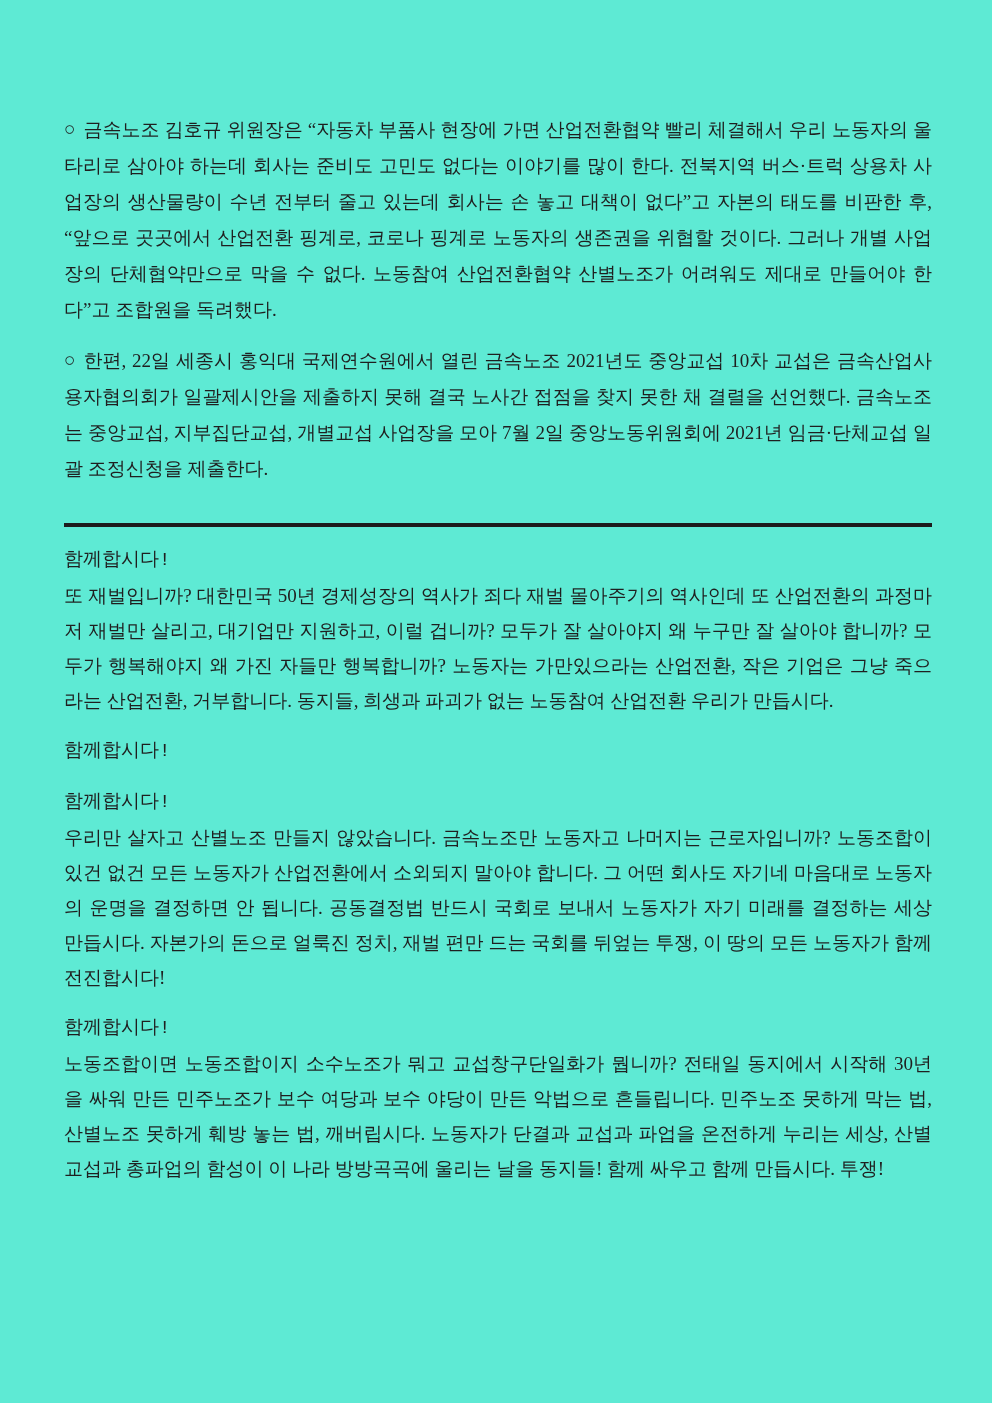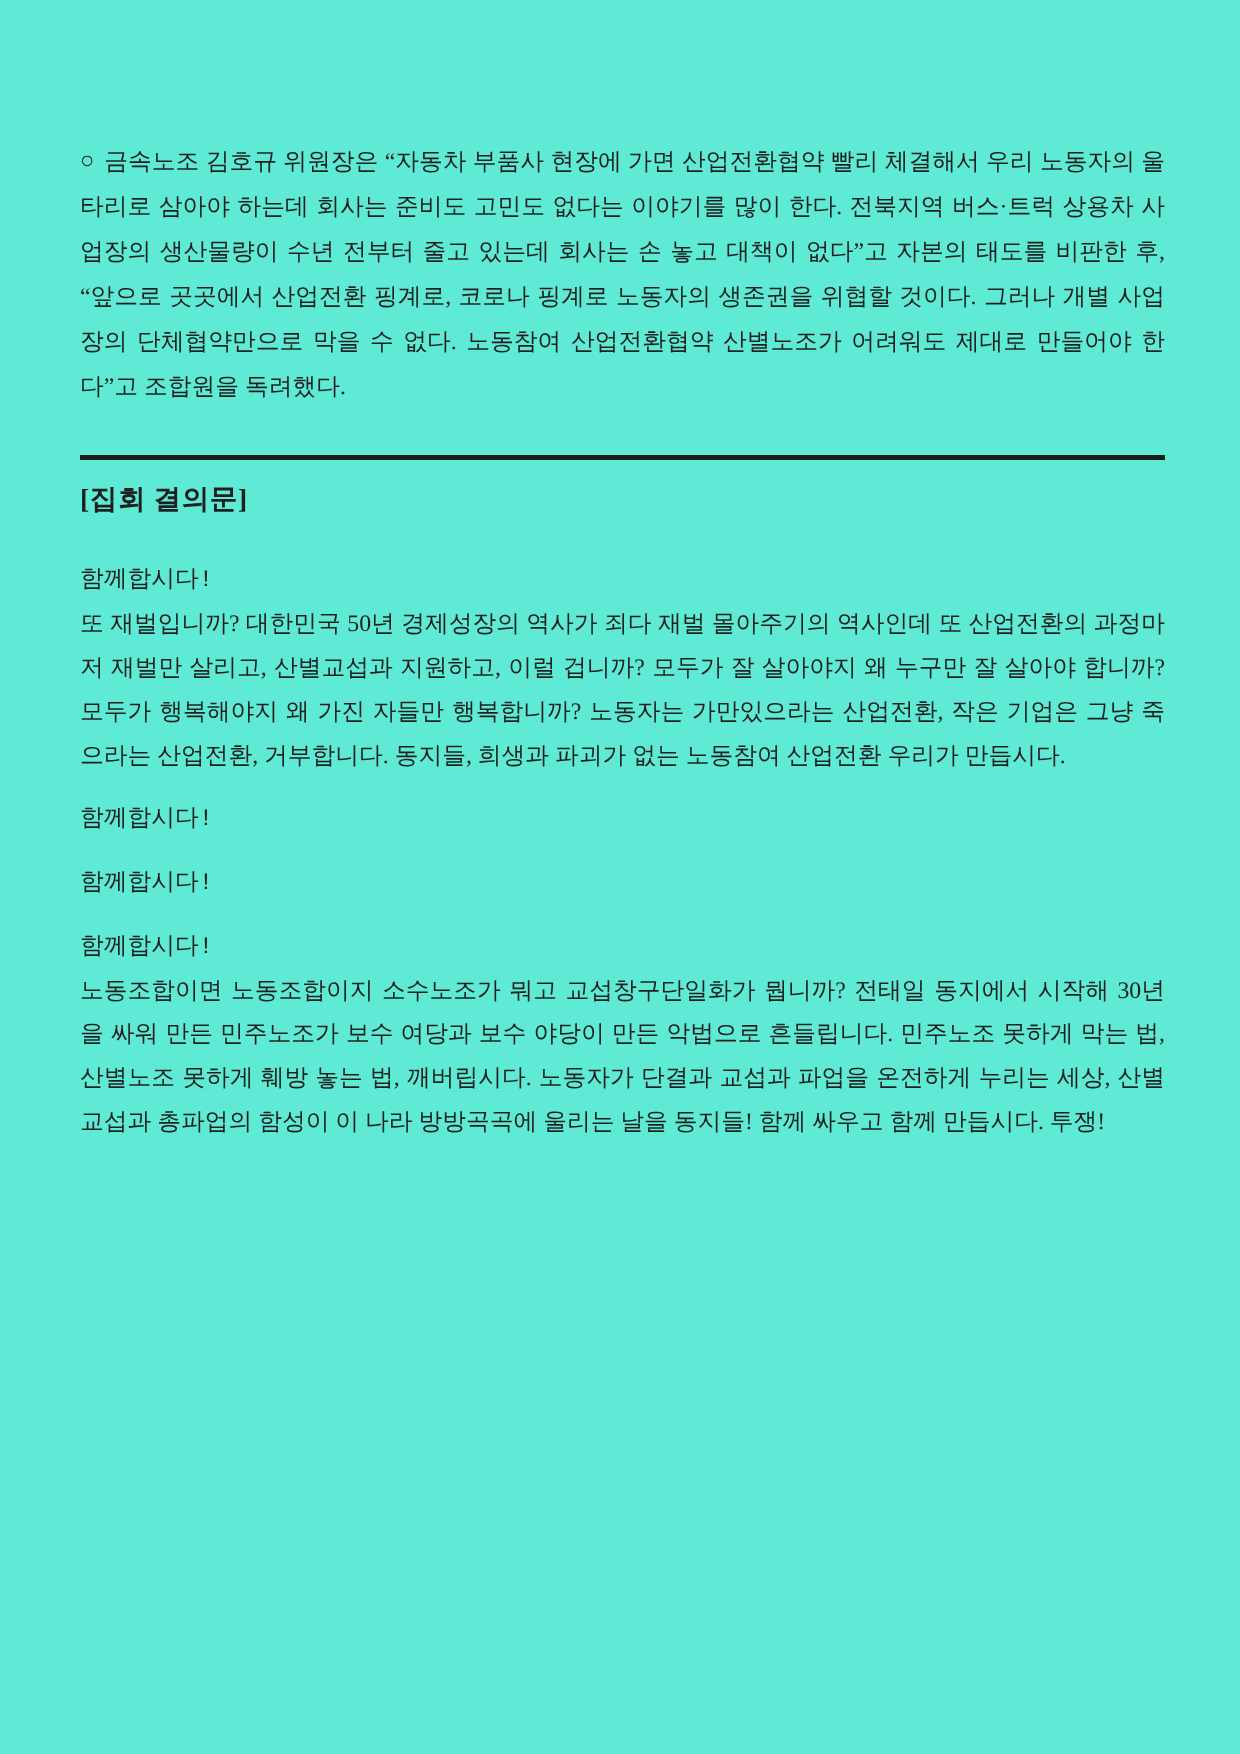--- a/index.html
+++ b/index.html
@@ -63,36 +63,39 @@
 </style>
 </head>
 <body>
 
 <div class="page">
 
   <p class="report-para">
     <span class="bullet">○</span><span>금속노조 김호규 위원장은 “자동차 부품사 현장에 가면 산업전환협약 빨리 체결해서 우리 노동자의 울타리로 삼아야 하는데 회사는 준비도 고민도 없다는 이야기를 많이 한다. 전북지역 버스·트럭 상용차 사업장의 생산물량이 수년 전부터 줄고 있는데 회사는 손 놓고 대책이 없다”고 자본의 태도를 비판한 후, “앞으로 곳곳에서 산업전환 핑계로, 코로나 핑계로 노동자의 생존권을 위협할 것이다. 그러나 개별 사업장의 단체협약만으로 막을 수 없다. 노동참여 산업전환협약 산별노조가 어려워도 제대로 만들어야 한다”고 조합원을 독려했다.</span>
   </p>
 
+  <p class="report-para">
+    <span class="bullet">○</span><span>한편, 22일 세종시 홍익대 국제연수원에서 열린 금속노조 2021년도 중앙교섭 10차 교섭은 금속산업사용자협의회가 일괄제시안을 제출하지 못해 결국 노사간 접점을 찾지 못한 채 결렬을 선언했다. 금속노조는 중앙교섭, 지부집단교섭, 개별교섭 사업장을 모아 7월 2일 중앙노동위원회에 2021년 임금·단체교섭 일괄 조정신청을 제출한다.</span>
+  </p>
 
   <div class="divider"></div>
 
-  <h2 class="resolution-title">[집회 결의문]</h2>
 
   <div class="section">
     <div class="section-heading">함께합시다!</div>
-    <div class="section-body">또 재벌입니까? 대한민국 50년 경제성장의 역사가 죄다 재벌 몰아주기의 역사인데 또 산업전환의 과정마저 재벌만 살리고, 산별교섭과 지원하고, 이럴 겁니까? 모두가 잘 살아야지 왜 누구만 잘 살아야 합니까? 모두가 행복해야지 왜 가진 자들만 행복합니까? 노동자는 가만있으라는 산업전환, 작은 기업은 그냥 죽으라는 산업전환, 거부합니다. 동지들, 희생과 파괴가 없는 노동참여 산업전환 우리가 만듭시다.</div>
+    <div class="section-body">또 재벌입니까? 대한민국 50년 경제성장의 역사가 죄다 재벌 몰아주기의 역사인데 또 산업전환의 과정마저 재벌만 살리고, 대기업만 지원하고, 이럴 겁니까? 모두가 잘 살아야지 왜 누구만 잘 살아야 합니까? 모두가 행복해야지 왜 가진 자들만 행복합니까? 노동자는 가만있으라는 산업전환, 작은 기업은 그냥 죽으라는 산업전환, 거부합니다. 동지들, 희생과 파괴가 없는 노동참여 산업전환 우리가 만듭시다.</div>
   </div>
 
   <div class="section">
     <div class="section-heading">함께합시다!</div>
   </div>
 
   <div class="section">
     <div class="section-heading">함께합시다!</div>
+    <div class="section-body">우리만 살자고 산별노조 만들지 않았습니다. 금속노조만 노동자고 나머지는 근로자입니까? 노동조합이 있건 없건 모든 노동자가 산업전환에서 소외되지 말아야 합니다. 그 어떤 회사도 자기네 마음대로 노동자의 운명을 결정하면 안 됩니다. 공동결정법 반드시 국회로 보내서 노동자가 자기 미래를 결정하는 세상 만듭시다. 자본가의 돈으로 얼룩진 정치, 재벌 편만 드는 국회를 뒤엎는 투쟁, 이 땅의 모든 노동자가 함께 전진합시다!</div>
   </div>
 
   <div class="section">
     <div class="section-heading">함께합시다!</div>
     <div class="section-body">노동조합이면 노동조합이지 소수노조가 뭐고 교섭창구단일화가 뭡니까? 전태일 동지에서 시작해 30년을 싸워 만든 민주노조가 보수 여당과 보수 야당이 만든 악법으로 흔들립니다. 민주노조 못하게 막는 법, 산별노조 못하게 훼방 놓는 법, 깨버립시다. 노동자가 단결과 교섭과 파업을 온전하게 누리는 세상, 산별교섭과 총파업의 함성이 이 나라 방방곡곡에 울리는 날을 동지들! 함께 싸우고 함께 만듭시다. 투쟁!</div>
   </div>
 
 </div>
 
 </body></html>

